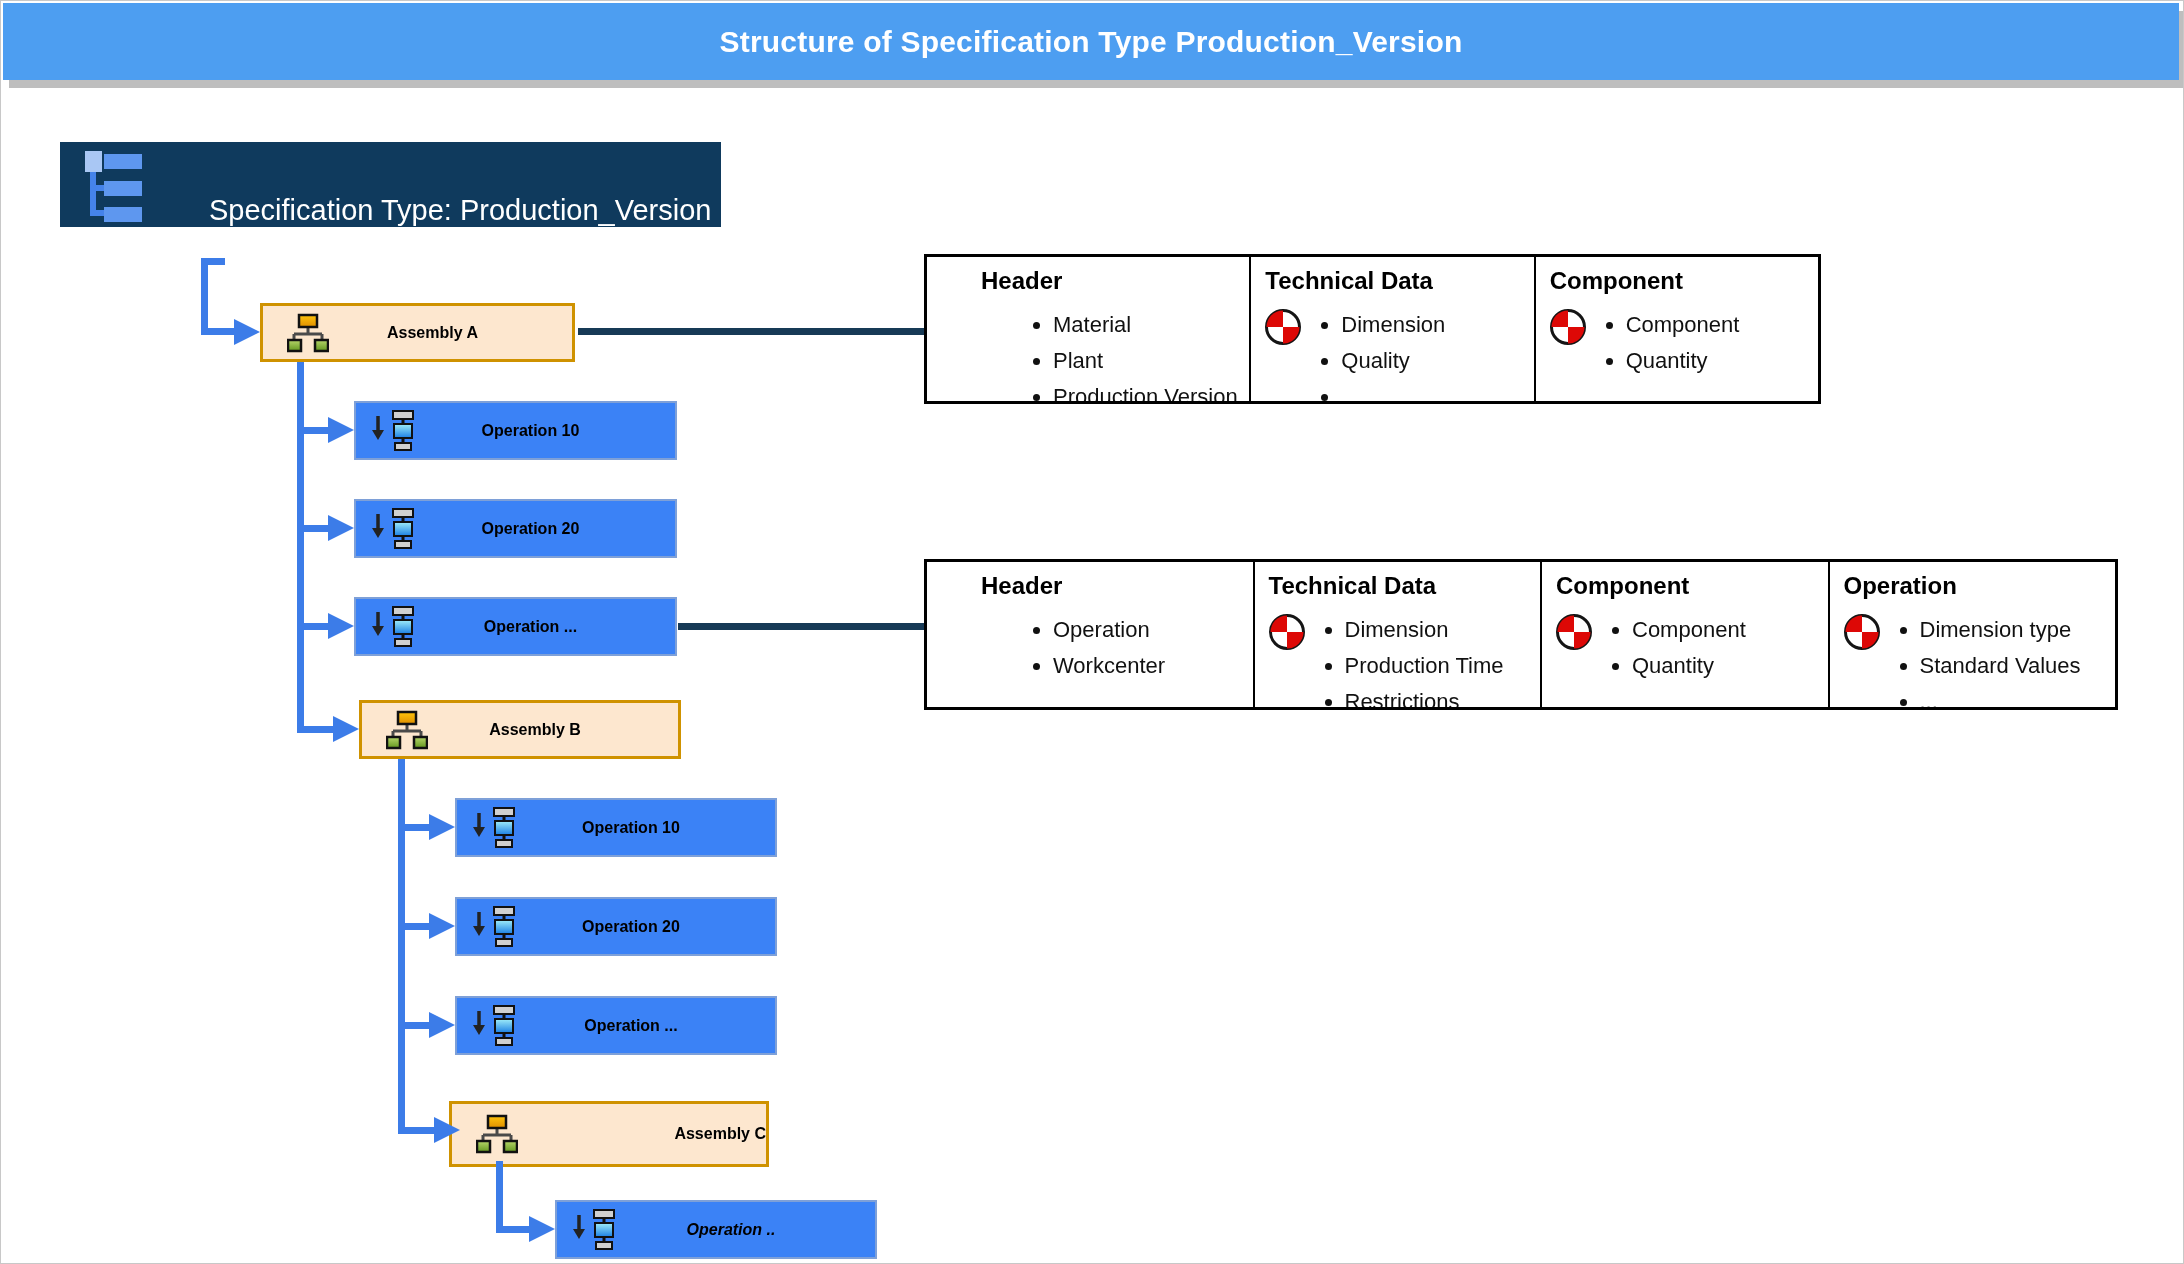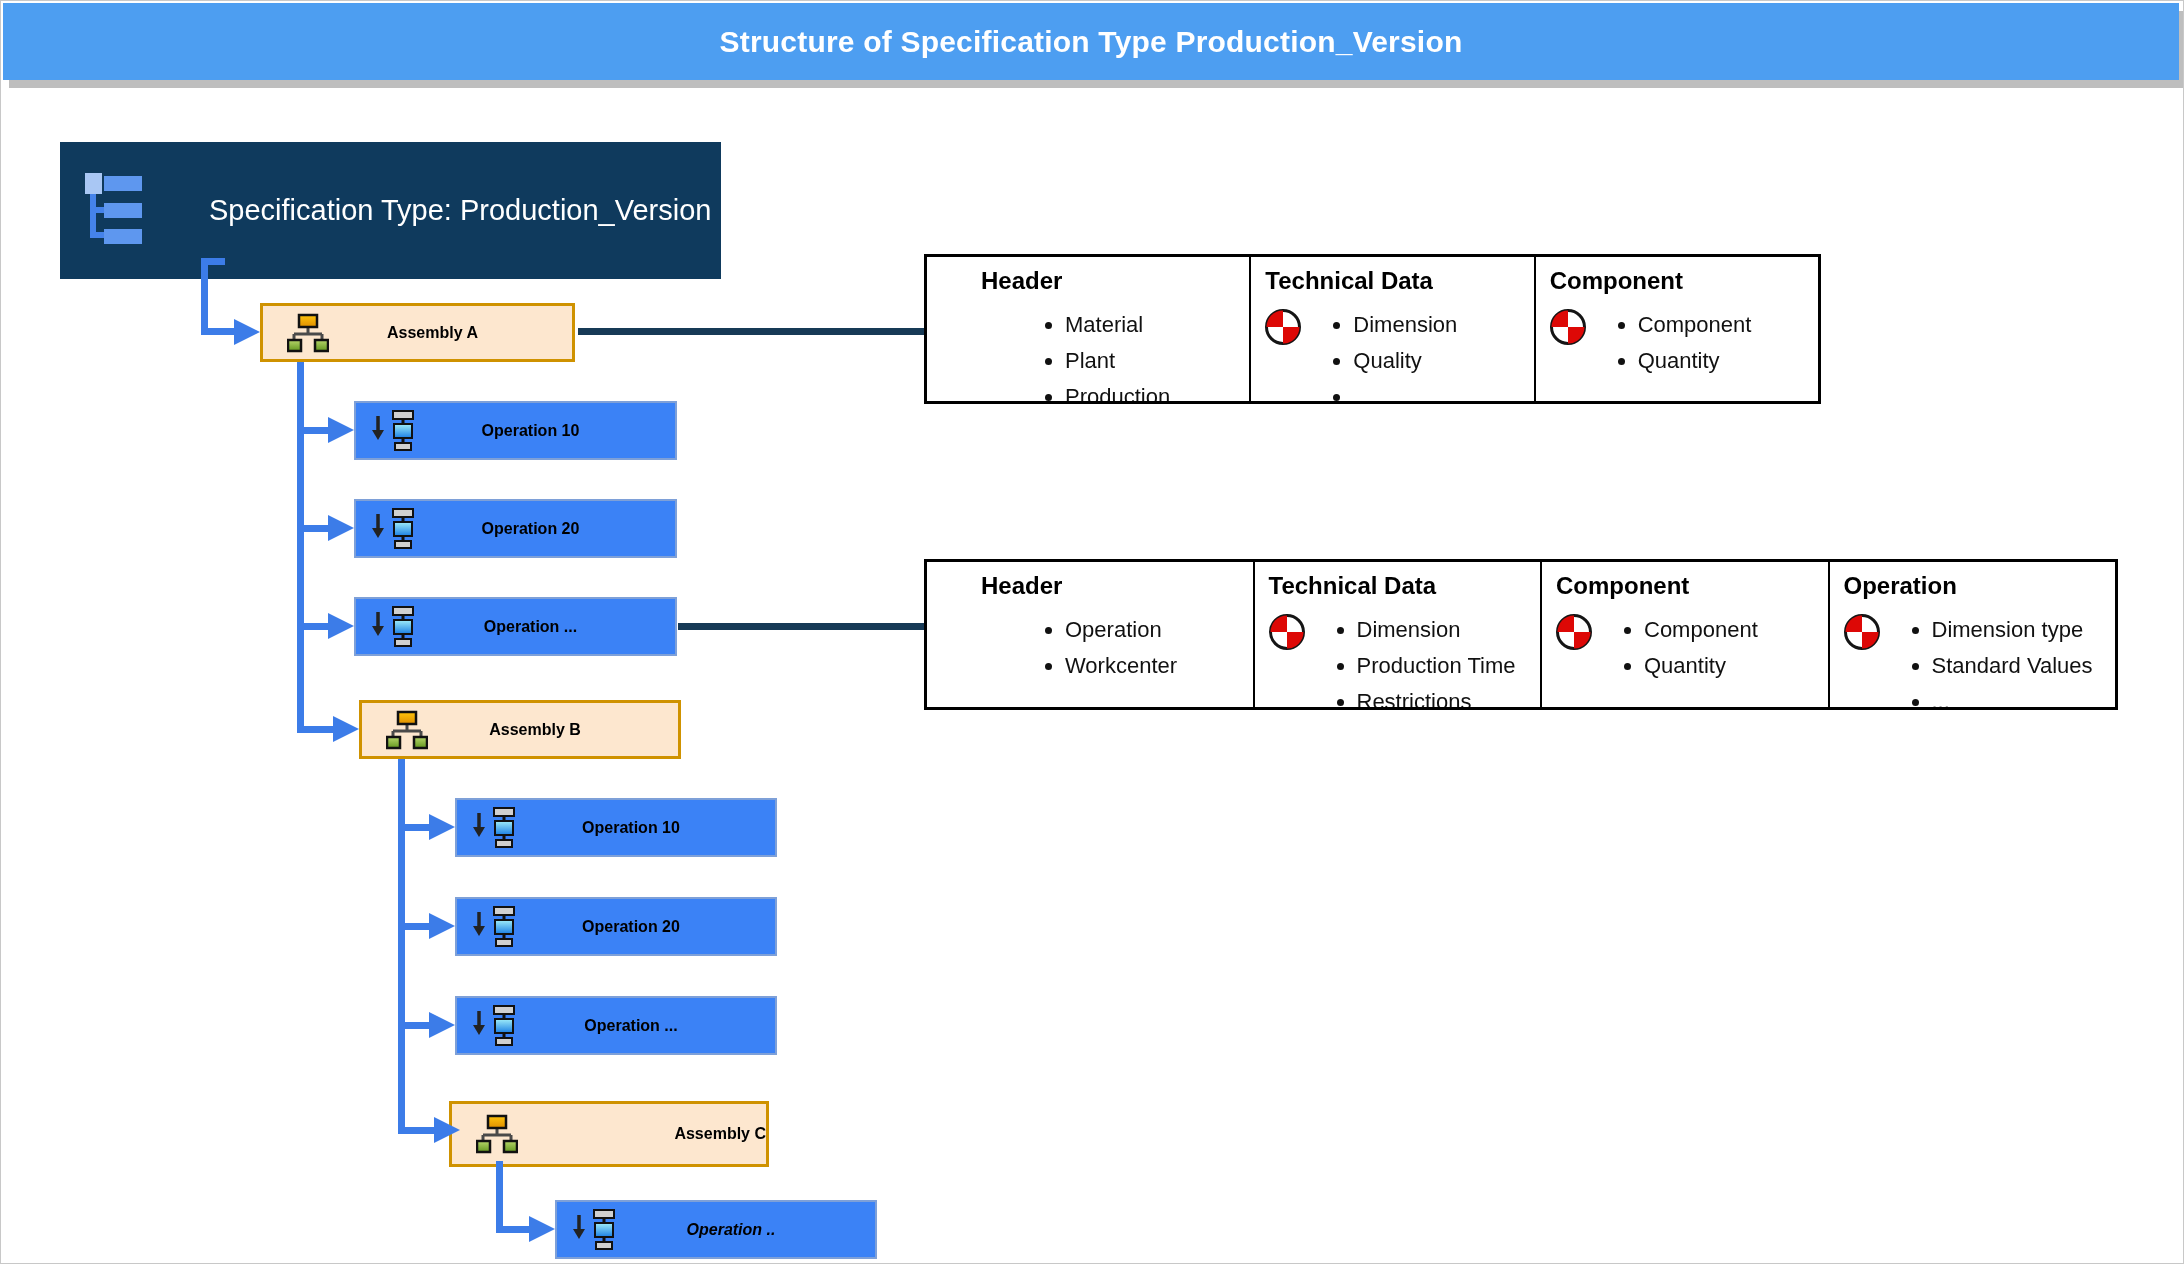--- a/index.html
+++ b/index.html
@@ -10,22 +10,22 @@
   }
   
   #title-bar{
     position:absolute;left:2px;top:2px;width:2176px;height:77px;
     background:#4D9EF1;box-shadow:6px 8px 0 #BEBEBE;
     display:flex;align-items:center;justify-content:center;
   }
   #title-bar .txt{color:#ffffff;font-size:30px;font-weight:bold;letter-spacing:.2px;}
   
   #root-node{
-    position:absolute;left:59px;top:141px;width:661px;height:137px;
-    background:#0F3A5D;display:flex;align-items:center;padding-left:25px;box-sizing:border-box;
+    position:absolute;left:59px;top:141px;width:661px;height:85px;
+    background:#0F3A5D;display:flex;align-items:flex-end;padding-left:25px;box-sizing:border-box;
   }
   #root-node .txt{color:#ffffff;font-size:29px;margin-left:66px;white-space:nowrap;}
   
   .node{position:absolute;display:flex;align-items:center;justify-content:center;box-sizing:border-box;}
   .node .label{font-size:16px;font-weight:bold;color:#000;margin-left:30px;white-space:nowrap;}
   .node .nicon{position:absolute;top:50%;transform:translateY(-50%);}
   .assembly{background:#FDE7CF;border:3px solid #CF9200;}
   .assembly .nicon{left:24px;}
   .operation{background:#3b82f6;border:2px solid #7EA0D8;}
   .operation .nicon{left:15px;}
@@ -36,21 +36,21 @@
            border-bottom:13px solid transparent;border-left:26px solid #3C7CE8;}
   
   .dtable{position:absolute;display:flex;background:#fff;border:3px solid #000;box-sizing:border-box;}
   .tcol{flex:1;border-left:2px solid #000;overflow:hidden;}
   .tcol:first-child{border-left:none;padding-left:40px;}
   .cell-title{font-weight:bold;font-size:24px;color:#000;margin:10px 0 0 14px;}
   .cell-body{display:flex;align-items:flex-start;margin-top:10px;padding-left:12px;}
   .pie-wrap{flex:none;width:42px;margin-top:2px;}
   .cell-body ul{margin:0;padding-left:36px;font-size:22px;color:#111;}
   .cell-body.no-icon ul{padding-left:74px;}
-  .cell-body li{margin:4px 12px;line-height:1.45;}
+  .cell-body li{margin:4px 0;line-height:1.45;}
 </style>
 </head>
 <body>
 
 <svg width="0" height="0" style="position:absolute">
   <defs>
     <linearGradient id="gradO" x1="0" y1="0" x2="0" y2="1">
       <stop offset="0" stop-color="#FFC40C"></stop>
         <stop offset="1" stop-color="#DF8F00"></stop>
     </linearGradient>

